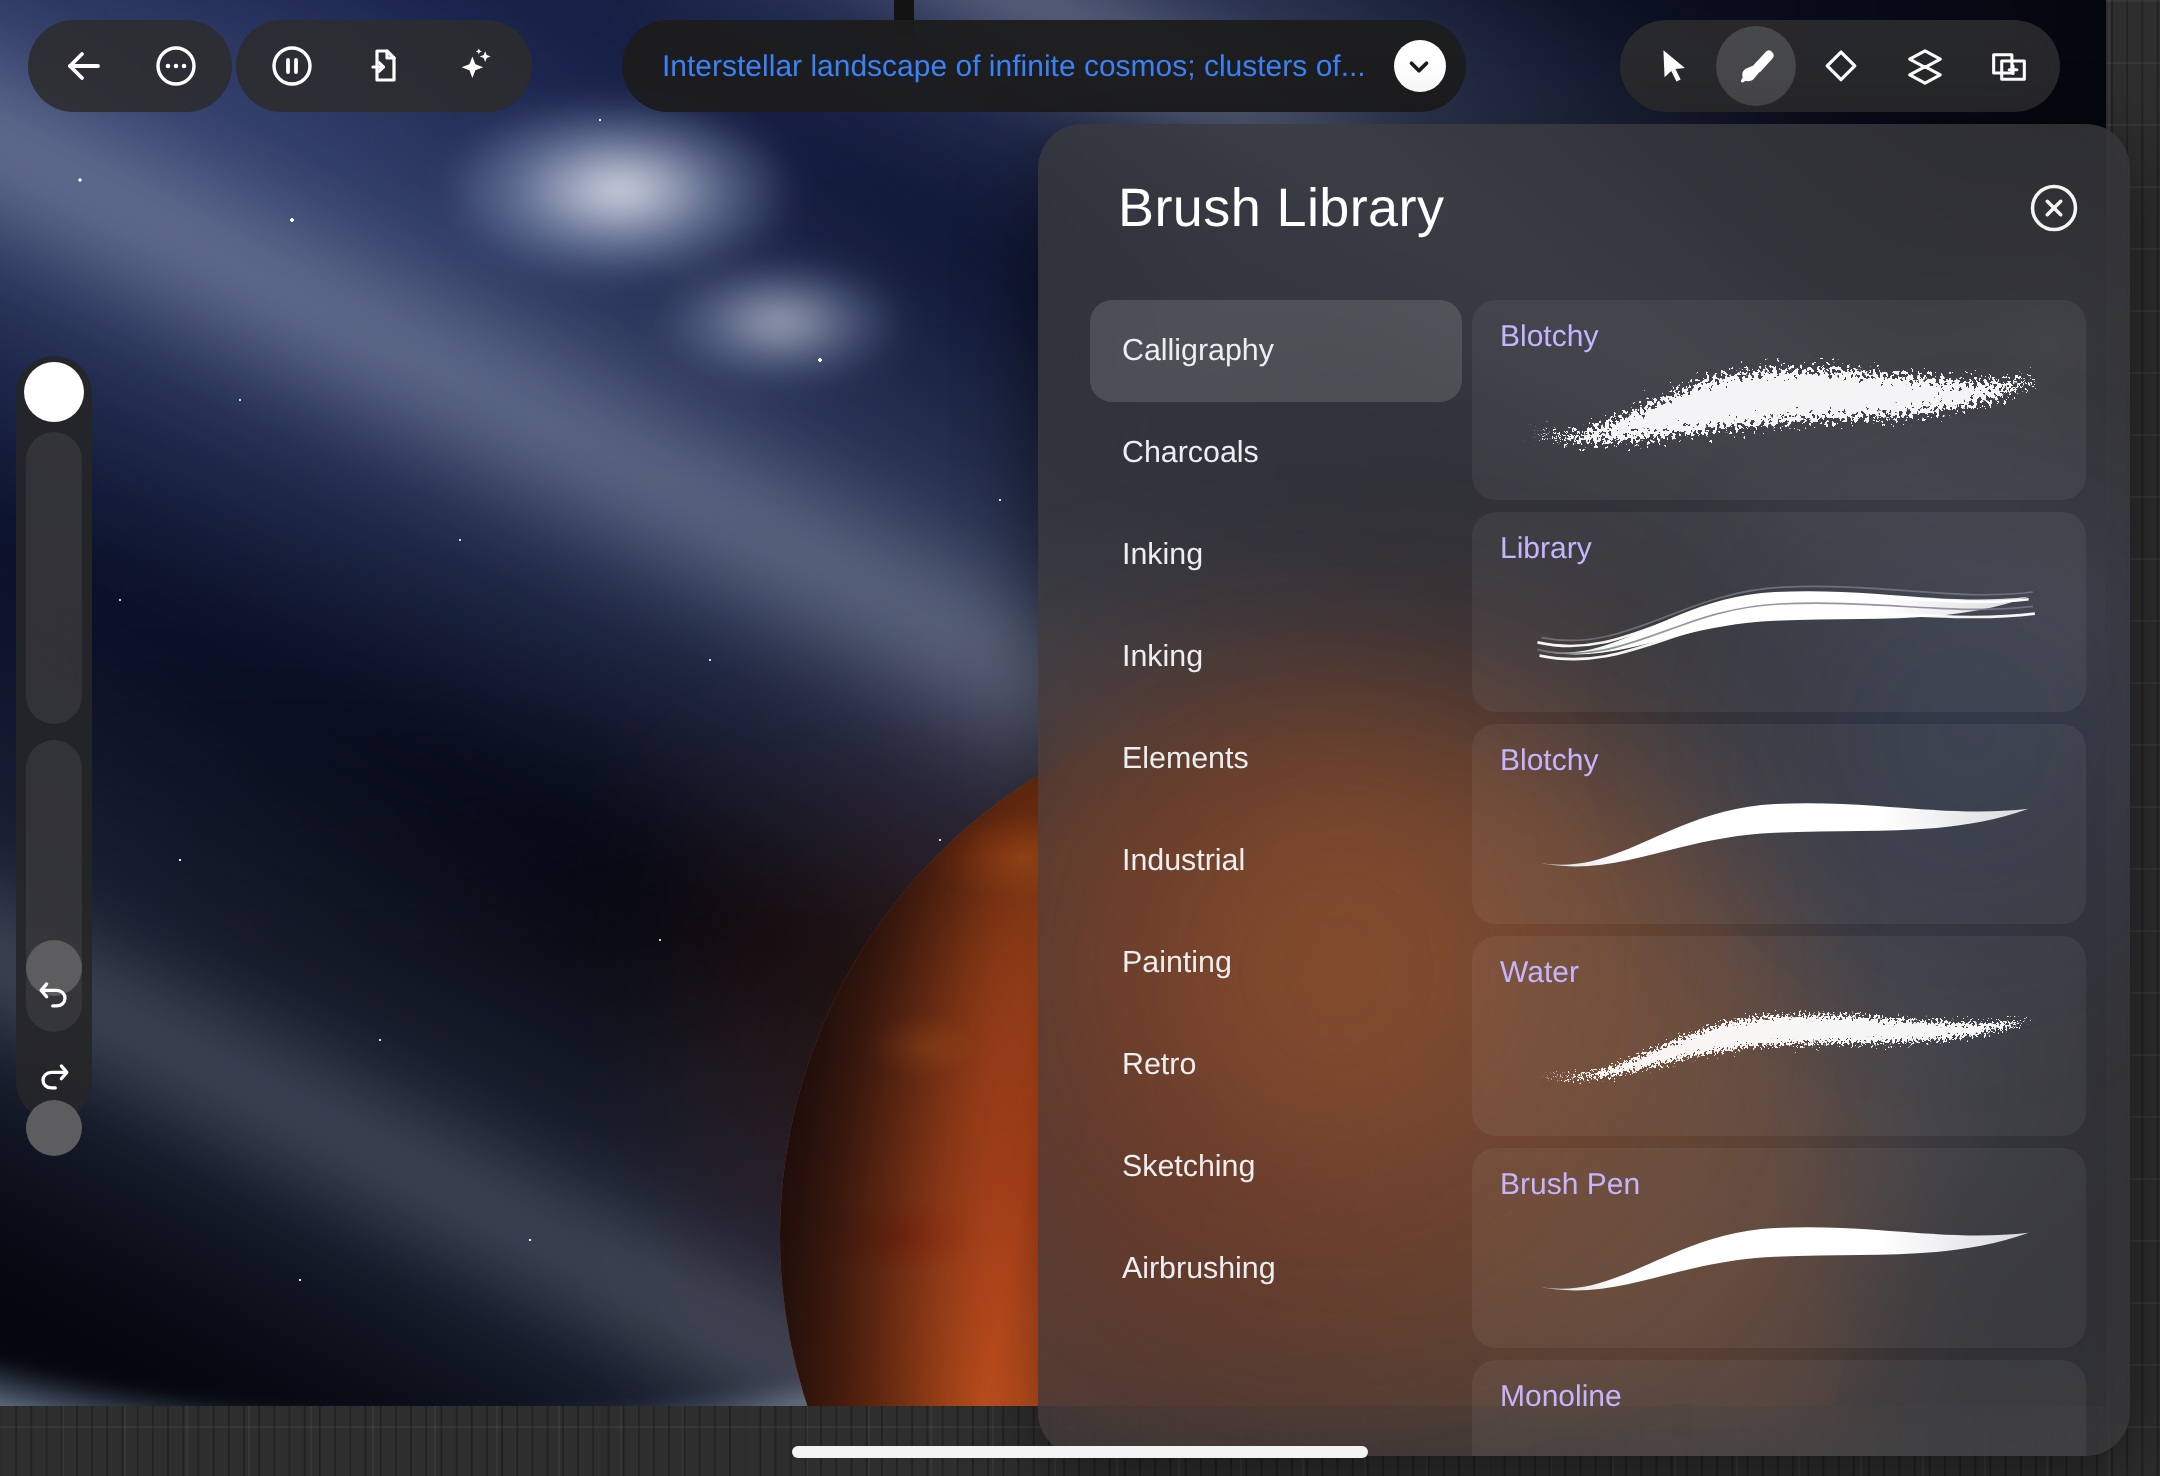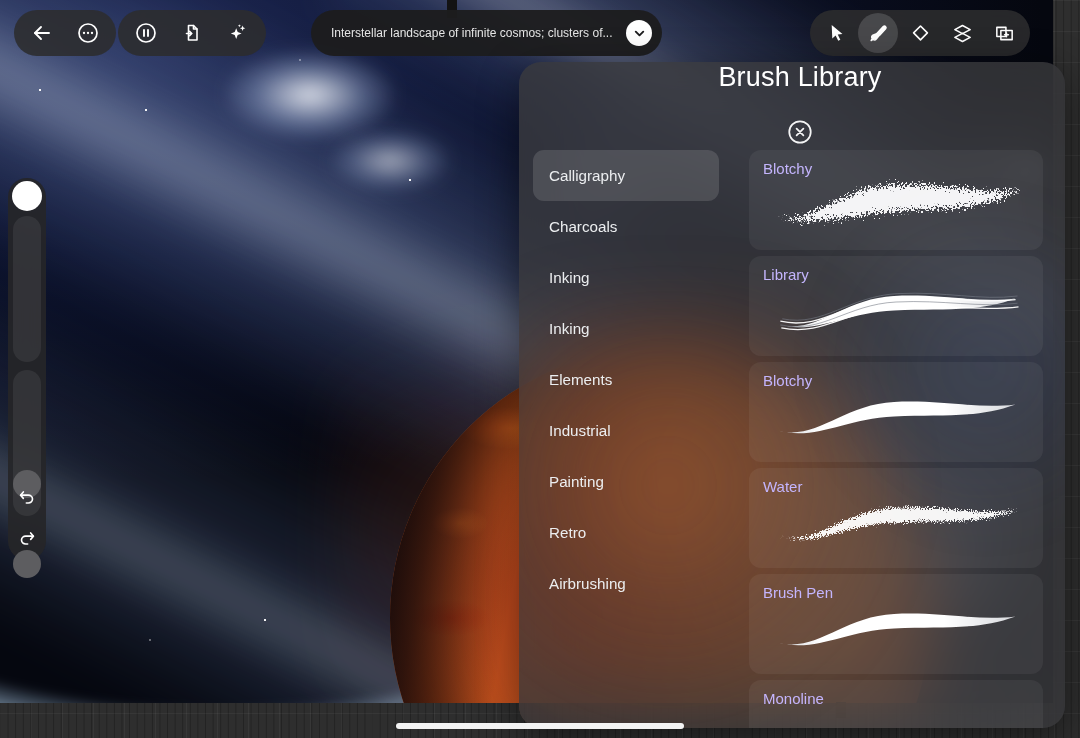--- a/index.html
+++ b/index.html
@@ -166,21 +166,21 @@
   
   .prompt {
     position: absolute; left: 311px; top: 10px; height: 46px;
     display: flex; align-items: center; gap: 14px;
     padding: 0 10px 0 20px;
     background: rgba(28,28,30,.95);
     border-radius: 24px;
     max-width: 462px;
   }
   .prompt-text {
-    color: #e5e5e5; font-size: 12px; white-space: nowrap;
+    color: #3b82f6; font-size: 15px; white-space: nowrap;
     overflow: hidden; text-overflow: ellipsis; max-width: 380px;
   }
   .prompt-chev {
     width: 26px; height: 26px; border-radius: 50%;
     background: #fff; display:flex; align-items:center; justify-content:center;
     flex: 0 0 auto; cursor: pointer;
   }
 
   
   .sidebar {
@@ -233,28 +233,27 @@
   .panel .bleed2 {
     position: absolute; left: 300px; top: 140px; width: 330px; height: 330px;
     background: radial-gradient(ellipse at 50% 50%, rgba(60,85,150,.22) 0%, rgba(0,0,0,0) 70%);
     filter: blur(26px); pointer-events:none;
   }
 
   .panel-head {
     position: absolute; left: 0; top: 0; width: 100%; height: 84px;
     display: flex; align-items: center; justify-content: space-between;
     padding: 0 24px 0 40px;
-    flex-direction: column;
   }
   .panel-title { color:#fff; font-size: 27px; font-weight: 400; letter-spacing:.2px; }
   .close-btn { width: 28px; height: 28px; color:#fff; cursor:pointer; opacity:.95; }
 
   .panel-body {
     position: absolute; left: 0; top: 84px; right: 0; bottom: 0;
-    display: flex; gap: 30px; padding: 0 22px 0 14px;
+    display: flex; gap: 5px; padding: 0 22px 0 26px;
   }
 
   .cat-col { width: 186px; flex: 0 0 auto; padding-top: 4px; }
   .cat {
     height: 51px; display:flex; align-items:center;
     padding-left: 16px; border-radius: 11px;
     color: #eceef0; font-size: 15.2px; cursor: pointer;
   }
   .cat.active { background: rgba(255,255,255,.13); }
 
@@ -443,20 +442,23 @@
             <span>Elements</span>
           </div>
           <div class="cat">
             <span>Industrial</span>
           </div>
           <div class="cat">
             <span>Painting</span>
           </div>
           <div class="cat">
             <span>Retro</span>
+          </div>
+          <div class="cat">
+            <span>Sketching</span>
           </div>
           <div class="cat">
             <span>Airbrushing</span>
           </div>
         </div>
       <div class="brush-col">
           <div class="brush">
             <div class="brush-name">Blotchy</div>
             <div class="brush-prev">
               <svg viewBox="0 0 300 70" preserveAspectRatio="none">

